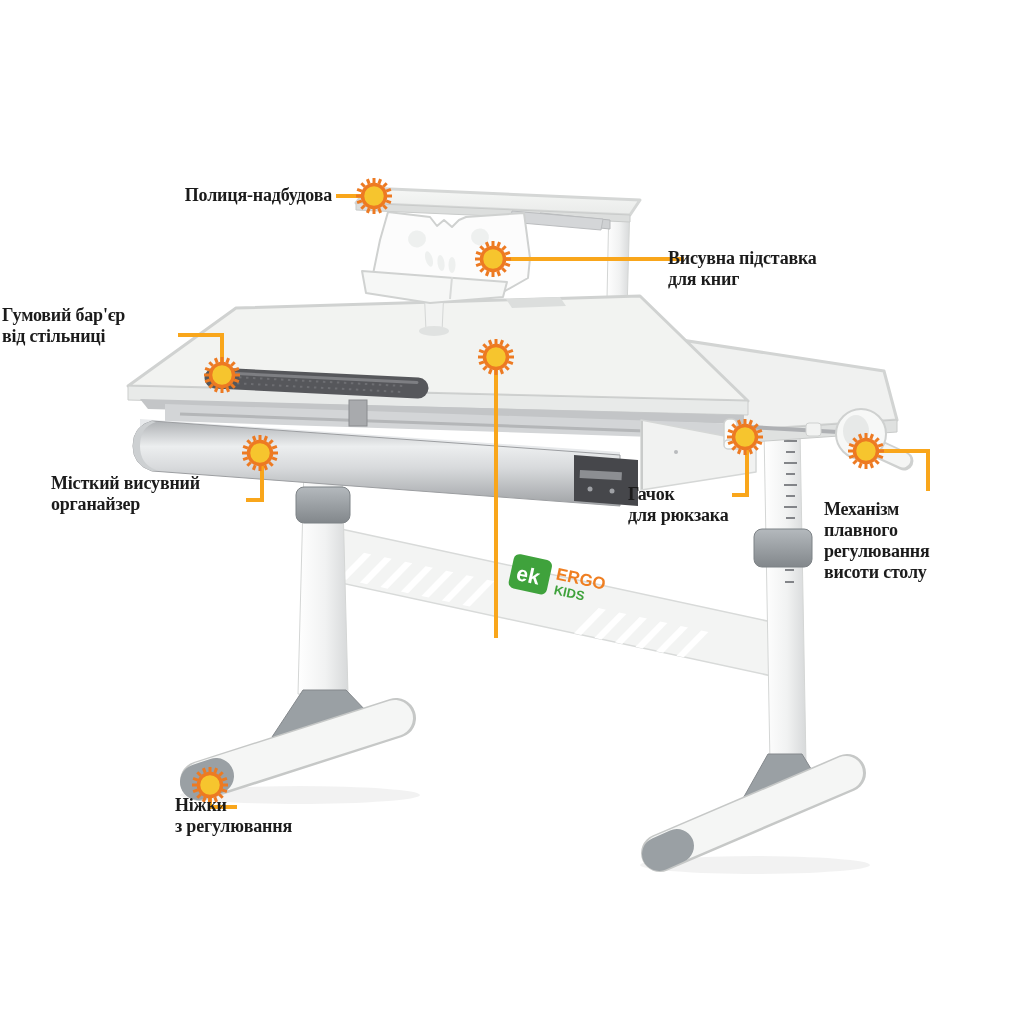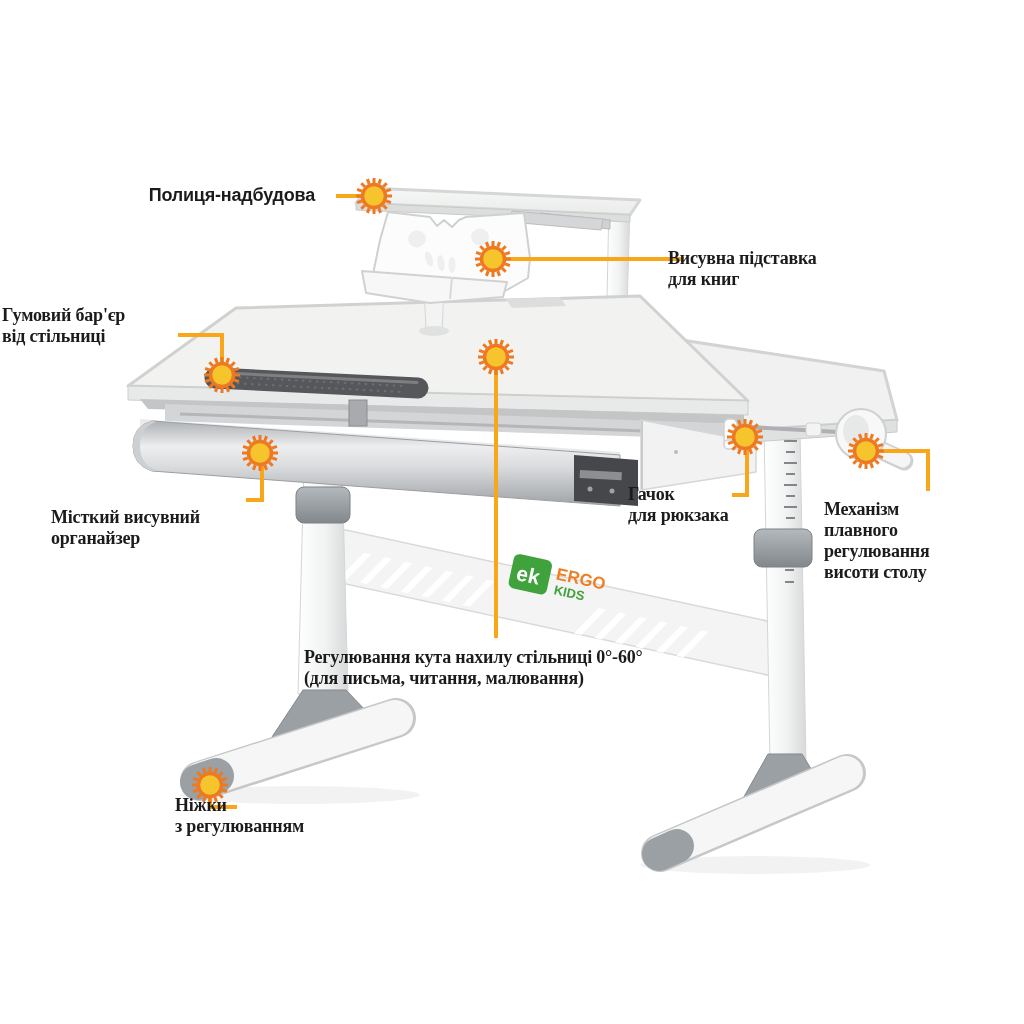--- a/index.html
+++ b/index.html
@@ -12,24 +12,24 @@
     position:absolute;
     font-weight:bold;
     font-size:18px;
     line-height:21px;
     color:#1b1b1b;
     white-space:pre-line;
     letter-spacing:-0.2px;
   }
   .ta-r{text-align:right;}
   .ta-c{text-align:left;font-family:Liberation Serif, serif;}
-  .lbl-shelf{left:103px;top:185px;width:212px;}
+  .lbl-shelf{left:120px;top:185px;width:212px;font-family:Liberation Serif, serif;}
   .lbl-bookstand{left:668px;top:248px;width:220px;}
   .lbl-barrier{left:2px;top:305px;width:200px;}
-  .lbl-organizer{left:51px;top:507px;width:210px;}
+  .lbl-organizer{left:51px;top:473px;width:210px;}
   .lbl-hook{left:628px;top:484px;width:210px;}
   .lbl-mechanism{left:824px;top:499px;width:210px;}
   .lbl-tilt{left:304px;top:647px;width:500px;}
   .lbl-feet{left:175px;top:795px;width:210px;}
 </style>
 </head>
 <body>
 
 <div id="stage">
 
@@ -235,18 +235,16 @@
   <div class="callout ta-c lbl-barrier">Гумовий бар'єр
 від стільниці</div>
   <div class="callout ta-c lbl-organizer">Місткий висувний
 органайзер</div>
   <div class="callout ta-c lbl-hook">Гачок
 для рюкзака</div>
   <div class="callout ta-c lbl-mechanism">Механізм
 плавного
 регулювання
 висоти столу</div>
-  <div class="callout ta-c lbl-tilt">Регулювання кута нахилу стільниці 0°-60°
-(для письма, читання, малювання)</div>
   <div class="callout ta-c lbl-feet">Ніжки
-з регулюванням</div>
+з регулювання</div>
 
 </div>
 
 </body></html>

